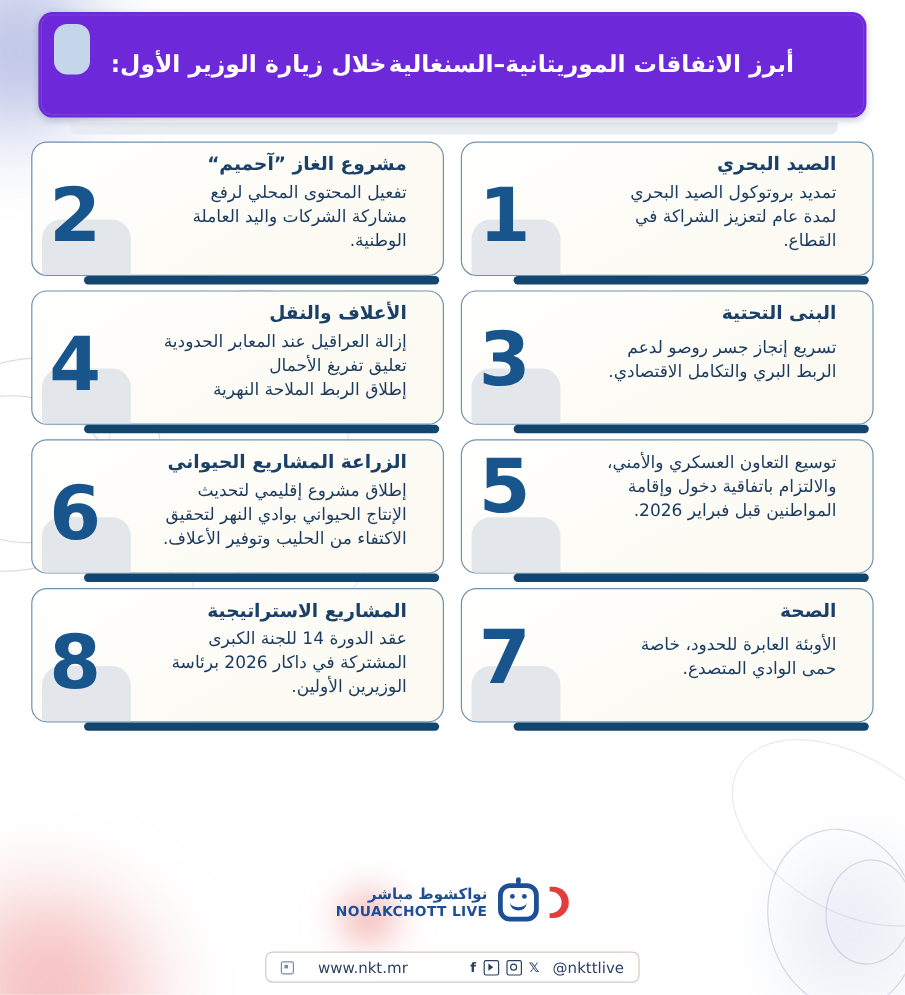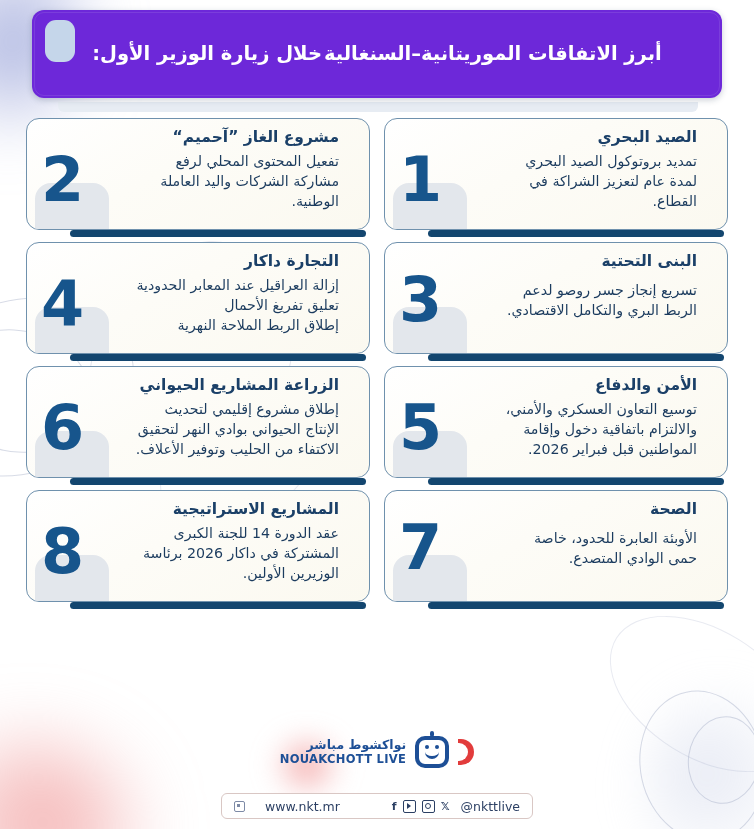--- a/index.html
+++ b/index.html
@@ -460,38 +460,37 @@
             <div class="card-num">3</div>
           </div>
         </div>
       </div>
       <div class="card-underline"></div>
     </div>
     <div class="card-slot">
       <div class="card">
         <div class="card-bignum-bg"></div>
         <div class="card-inner">
-          <div class="card-title">التجارة داكار</div>
+          <div class="card-title">الأعلاف والنقل</div>
           <div class="card-body-row">
             <div class="card-text">
               <div>إزالة العراقيل عند المعابر الحدودية</div>
               <div>تعليق تفريغ الأحمال</div>
               <div>إطلاق الربط الملاحة النهرية</div>
             </div>
             <div class="card-num">4</div>
           </div>
         </div>
       </div>
       <div class="card-underline"></div>
     </div>
     <div class="card-slot">
       <div class="card">
         <div class="card-bignum-bg"></div>
         <div class="card-inner">
-          <div class="card-title">الأمن والدفاع</div>
           <div class="card-body-row">
             <div class="card-text">
               <div>توسيع التعاون العسكري والأمني،</div>
               <div>والالتزام باتفاقية دخول وإقامة</div>
               <div>المواطنين قبل فبراير 2026.</div>
             </div>
             <div class="card-num">5</div>
           </div>
         </div>
       </div>

